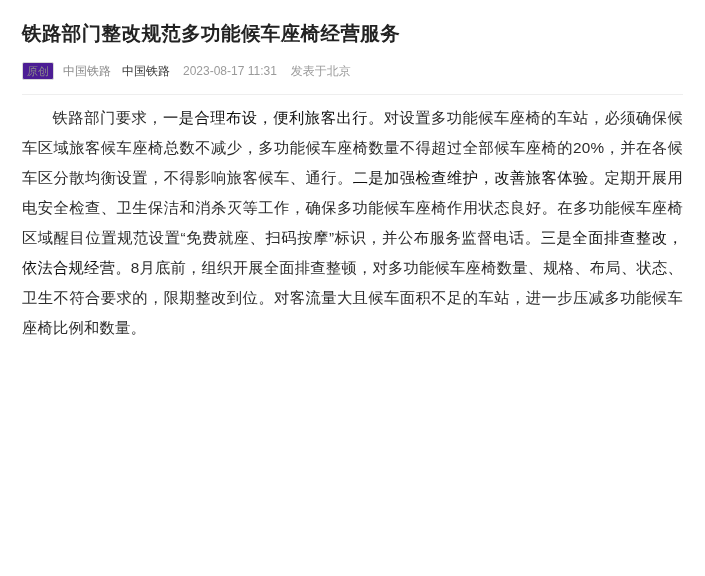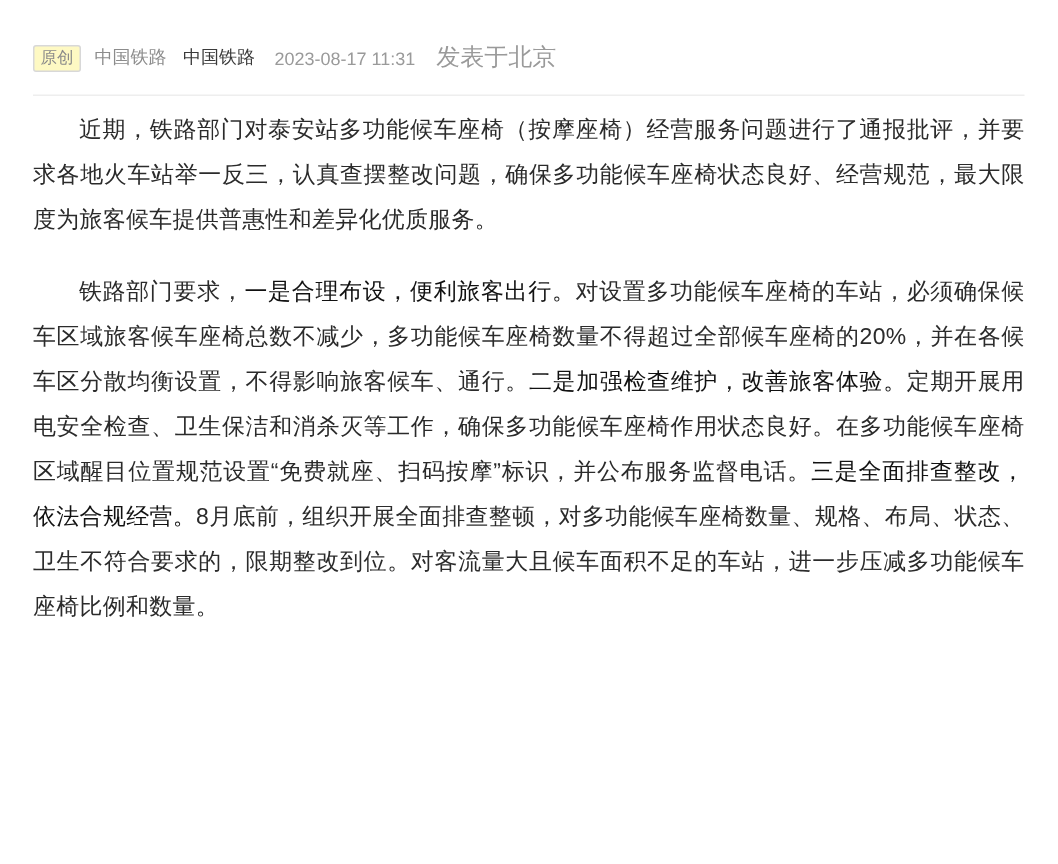--- a/index.html
+++ b/index.html
@@ -34,21 +34,21 @@
     align-items: center;
     margin-top: 14px;
     font-size: 11.5px;
     color: #999999;
     white-space: nowrap;
   }
   .badge-original {
     display: inline-block;
     border: 1px solid #d8d8d8;
     color: #8a8a8a;
-    background: #fef9c3;
+    background: #4c1d95;
     font-size: 11px;
     line-height: 14px;
     padding: 1px 4px;
     border-radius: 2px;
     margin-right: 9px;
   }
   .meta-source {
     color: #8c8c8c;
     margin-right: 11px;
     font-size: 12px;
@@ -59,21 +59,21 @@
     font-size: 12px;
   }
   .meta-date {
     color: #9a9a9a;
     margin-right: 14px;
     font-size: 12px;
     text-align: center;
   }
   .meta-location {
     color: #9a9a9a;
-    font-size: 16px;
+    font-size: 12px;
   }
   .divider {
     height: 1px;
     background: #eeeeee;
     margin-top: 14px;
   }
   .body {
     margin-top: 8px;
   }
   p.para {
@@ -92,29 +92,29 @@
   .em {
     font-weight: normal;
     color: #111111;
   }
 </style>
 </head>
 <body>
 
 <div class="page">
 
+  <h1 class="article-title">铁路部门整改规范多功能候车座椅经营服务</h1>
 
   <div class="meta-row">
     <span class="badge-original">原创</span>
     <span class="meta-source">中国铁路</span>
     <span class="meta-account">中国铁路</span>
     <span class="meta-date">2023-08-17 11:31</span>
     <span class="meta-location">发表于北京</span>
   </div>
 
   <div class="divider"></div>
 
   <div class="body">
-    <p class="para"><span>近期，铁路部门对泰安站多功能候车座椅（按摩座椅）经营服务问题进行了通报批评，并要求各地火车站举一反三，认真查摆整改问题，确保多功能候车座椅状态良好、经营规范，最大限度为旅客候车提供普惠性和差异化优质服务。</span></p>
     <p class="para"><span>铁路部门要求，</span><span class="em">一是合理布设，便利旅客出行。</span><span>对设置多功能候车座椅的车站，必须确保候车区域旅客候车座椅总数不减少，多功能候车座椅数量不得超过全部候车座椅的20%，并在各候车区分散均衡设置，不得影响旅客候车、通行。</span><span class="em">二是加强检查维护，改善旅客体验。</span><span>定期开展用电安全检查、卫生保洁和消杀灭等工作，确保多功能候车座椅作用状态良好。在多功能候车座椅区域醒目位置规范设置“免费就座、扫码按摩”标识，并公布服务监督电话。</span><span class="em">三是全面排查整改，依法合规经营。</span><span>8月底前，组织开展全面排查整顿，对多功能候车座椅数量、规格、布局、状态、卫生不符合要求的，限期整改到位。对客流量大且候车面积不足的车站，进一步压减多功能候车座椅比例和数量。</span></p>
   </div>
 
 </div>
 
 </body></html>

